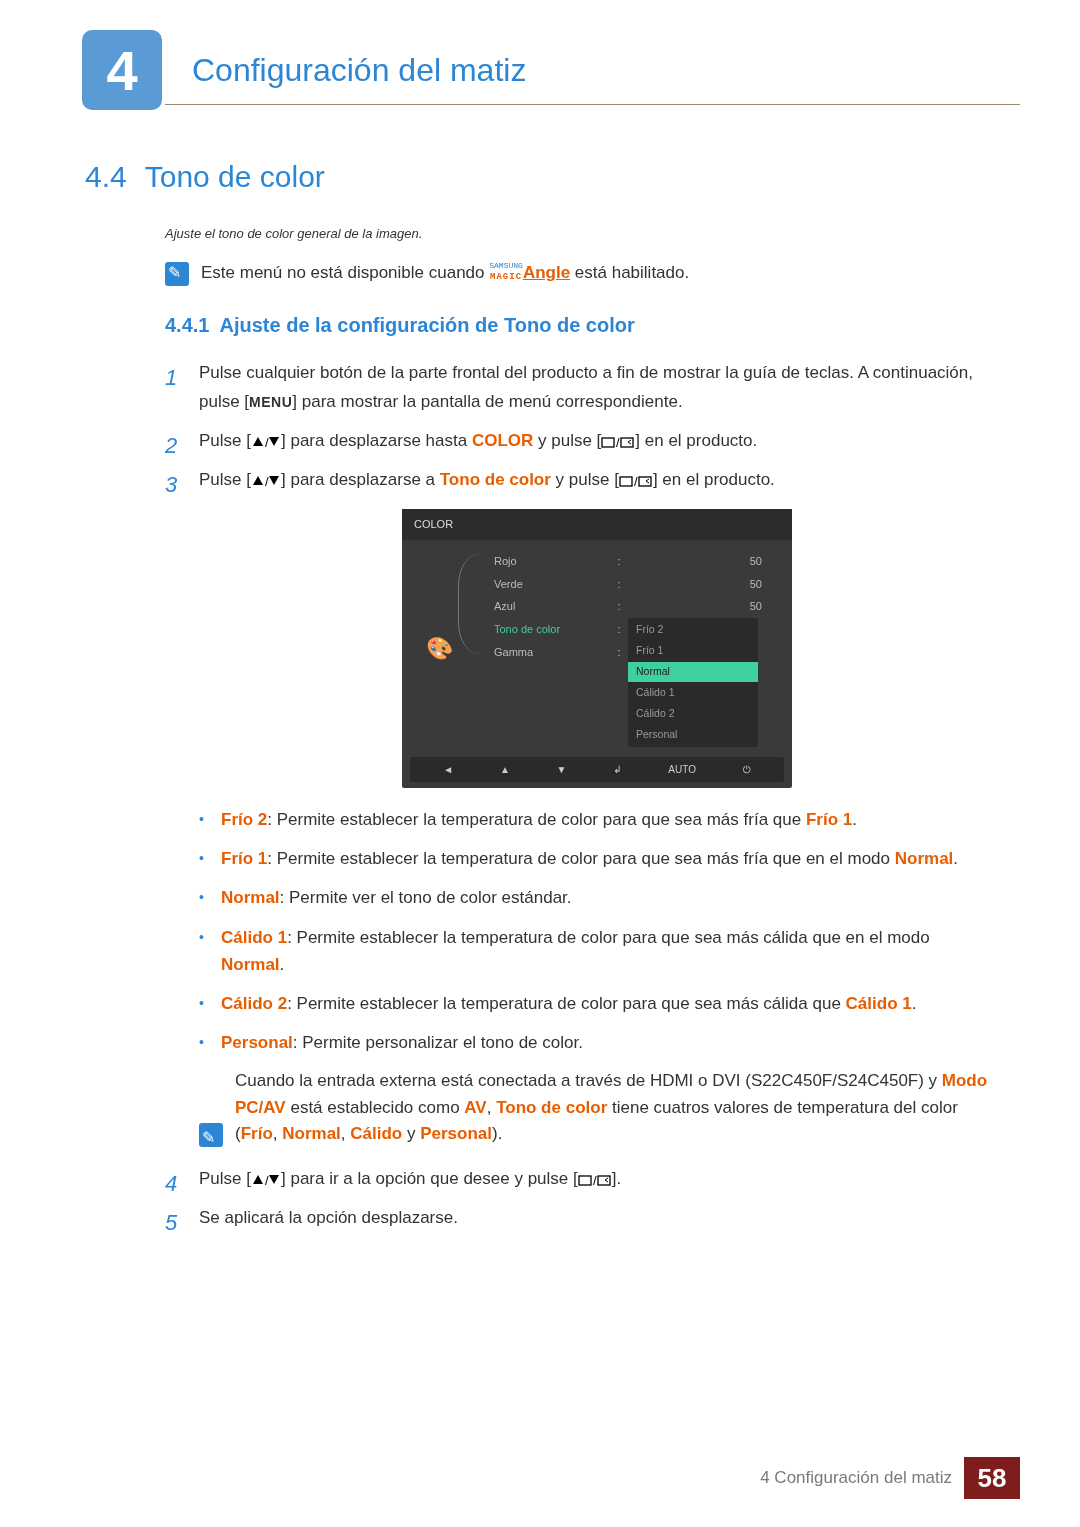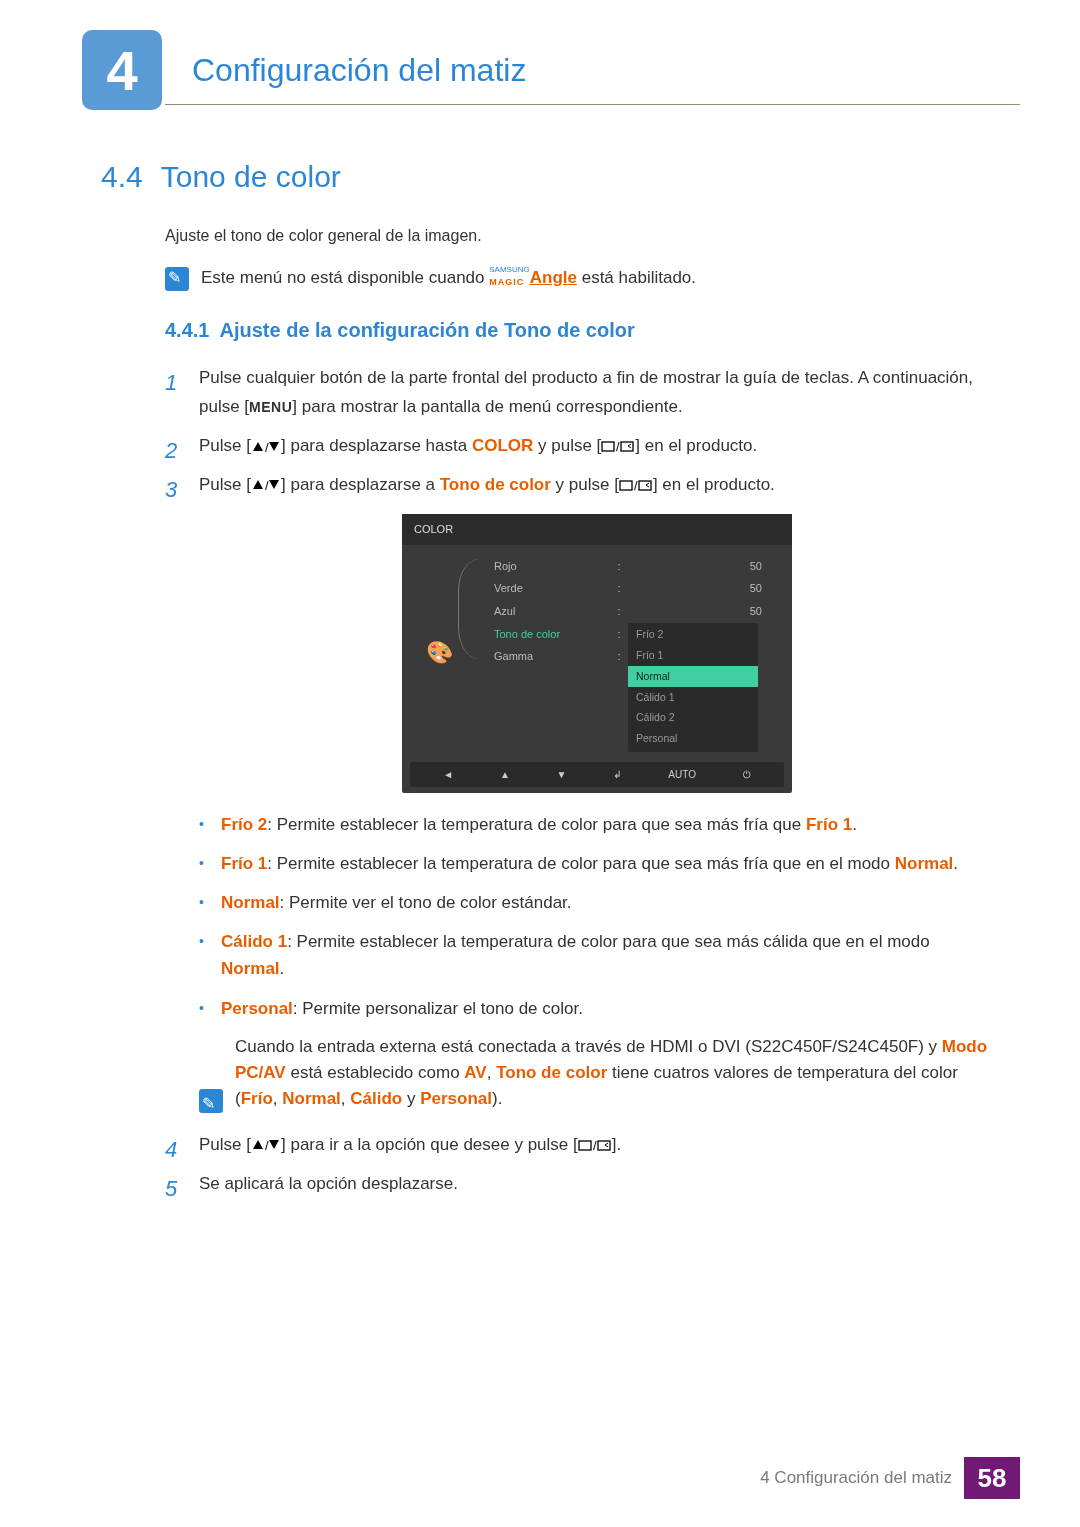--- a/index.html
+++ b/index.html
@@ -47,30 +47,31 @@
     margin-right: 60px;
     margin-top: -6px;
   }
   .content {
     padding: 55px 85px 0 85px;
   }
   .section-heading {
     color: #2b86d6;
     font-size: 30px;
     font-weight: 400;
-    margin: 0 0 30px 16px;
+    margin: 0 0 30px 0;
   }
   .section-heading .num {
     margin-right: 18px;
   }
   .body-text {
-    font-size: 16px;
+    font-size: 13px;
     line-height: 1.55;
     margin: 0 0 16px 0;
     padding-left: 80px;
+    font-style: italic;
   }
   .note-row {
     display: flex;
     align-items: flex-start;
     padding-left: 80px;
     margin-bottom: 4px;
     gap: 12px;
   }
   .note-icon {
     width: 24px;
@@ -249,21 +250,21 @@
     right: 60px;
     display: flex;
     align-items: center;
     gap: 12px;
   }
   .footer-text {
     color: #7a7a7a;
     font-size: 17px;
   }
   .page-num {
-    background: #701a75;
+    background: #7f1d1d;
     color: #fff;
     font-size: 26px;
     font-weight: bold;
     width: 56px;
     height: 42px;
     display: flex;
     align-items: center;
     justify-content: center;
   }
 </style>
@@ -282,21 +283,21 @@
   <div class="content">
     <h2 class="section-heading">
       <span class="num">4.4</span><span>Tono de color</span>
     </h2>
 
     <p class="body-text">Ajuste el tono de color general de la imagen.</p>
 
     <div class="note-row">
       <div class="note-icon"></div>
       <div class="note-text">
-        <span>Este menú no está disponible cuando </span><span style="display:inline-block; vertical-align:middle; line-height:1; "><span class="magic-samsung">SAMSUNG</span><span class="magic">MAGIC</span></span><span class="angle">Angle</span><span> está habilitado.</span>
+        <span>Este menú no está disponible cuando </span><span style="display:inline-block; vertical-align:middle; line-height:1; text-align:center;font-family:Liberation Mono, monospace;"><span class="magic-samsung">SAMSUNG</span><span class="magic">MAGIC</span></span><span class="angle">Angle</span><span> está habilitado.</span>
       </div>
     </div>
 
     <h3 class="subsection-heading">
       <span class="subnum">4.4.1</span><span>Ajuste de la configuración de Tono de color</span>
     </h3>
 
     <ol class="steps">
       <li>
         <span>Pulse cualquier botón de la parte frontal del producto a fin de mostrar la guía de teclas. A continuación, pulse [</span><span class="key-menu">MENU</span><span>] para mostrar la pantalla de menú correspondiente.</span>
@@ -367,20 +368,21 @@
             <span>AUTO</span>
             <span>⏻</span>
           </div>
         </div>
 
         <ul class="options">
           <li><span class="hl-orange">Frío 2</span><span>: Permite establecer la temperatura de color para que sea más fría que </span><span class="hl-orange">Frío 1</span>.</li>
           <li><span class="hl-orange">Frío 1</span><span>: Permite establecer la temperatura de color para que sea más fría que en el modo </span><span class="hl-orange">Normal</span>.</li>
           <li><span class="hl-orange">Normal</span><span>: Permite ver el tono de color estándar.</span></li>
           <li><span class="hl-orange">Cálido 1</span><span>: Permite establecer la temperatura de color para que sea más cálida que en el modo </span><span class="hl-orange">Normal</span>.</li>
+          <li><span class="hl-orange">Cálido 2</span><span>: Permite establecer la temperatura de color para que sea más cálida que </span><span class="hl-orange">Cálido 1</span>.</li>
           <li><span class="hl-orange">Personal</span><span>: Permite personalizar el tono de color.</span></li>
         </ul>
 
         <div class="inner-note">
           <div class="note-icon"></div>
           <div class="note-text">
             <span>Cuando la entrada externa está conectada a través de HDMI o DVI (S22C450F/S24C450F) y </span><span class="hl-orange">Modo PC/AV</span><span> está establecido como </span><span class="hl-orange">AV</span><span>, </span><span class="hl-orange">Tono de color</span><span> tiene cuatros valores de temperatura del color (</span><span class="hl-orange">Frío</span><span>, </span><span class="hl-orange">Normal</span><span>, </span><span class="hl-orange">Cálido</span><span> y </span><span class="hl-orange">Personal</span><span>).</span>
           </div>
         </div>
       </li>

